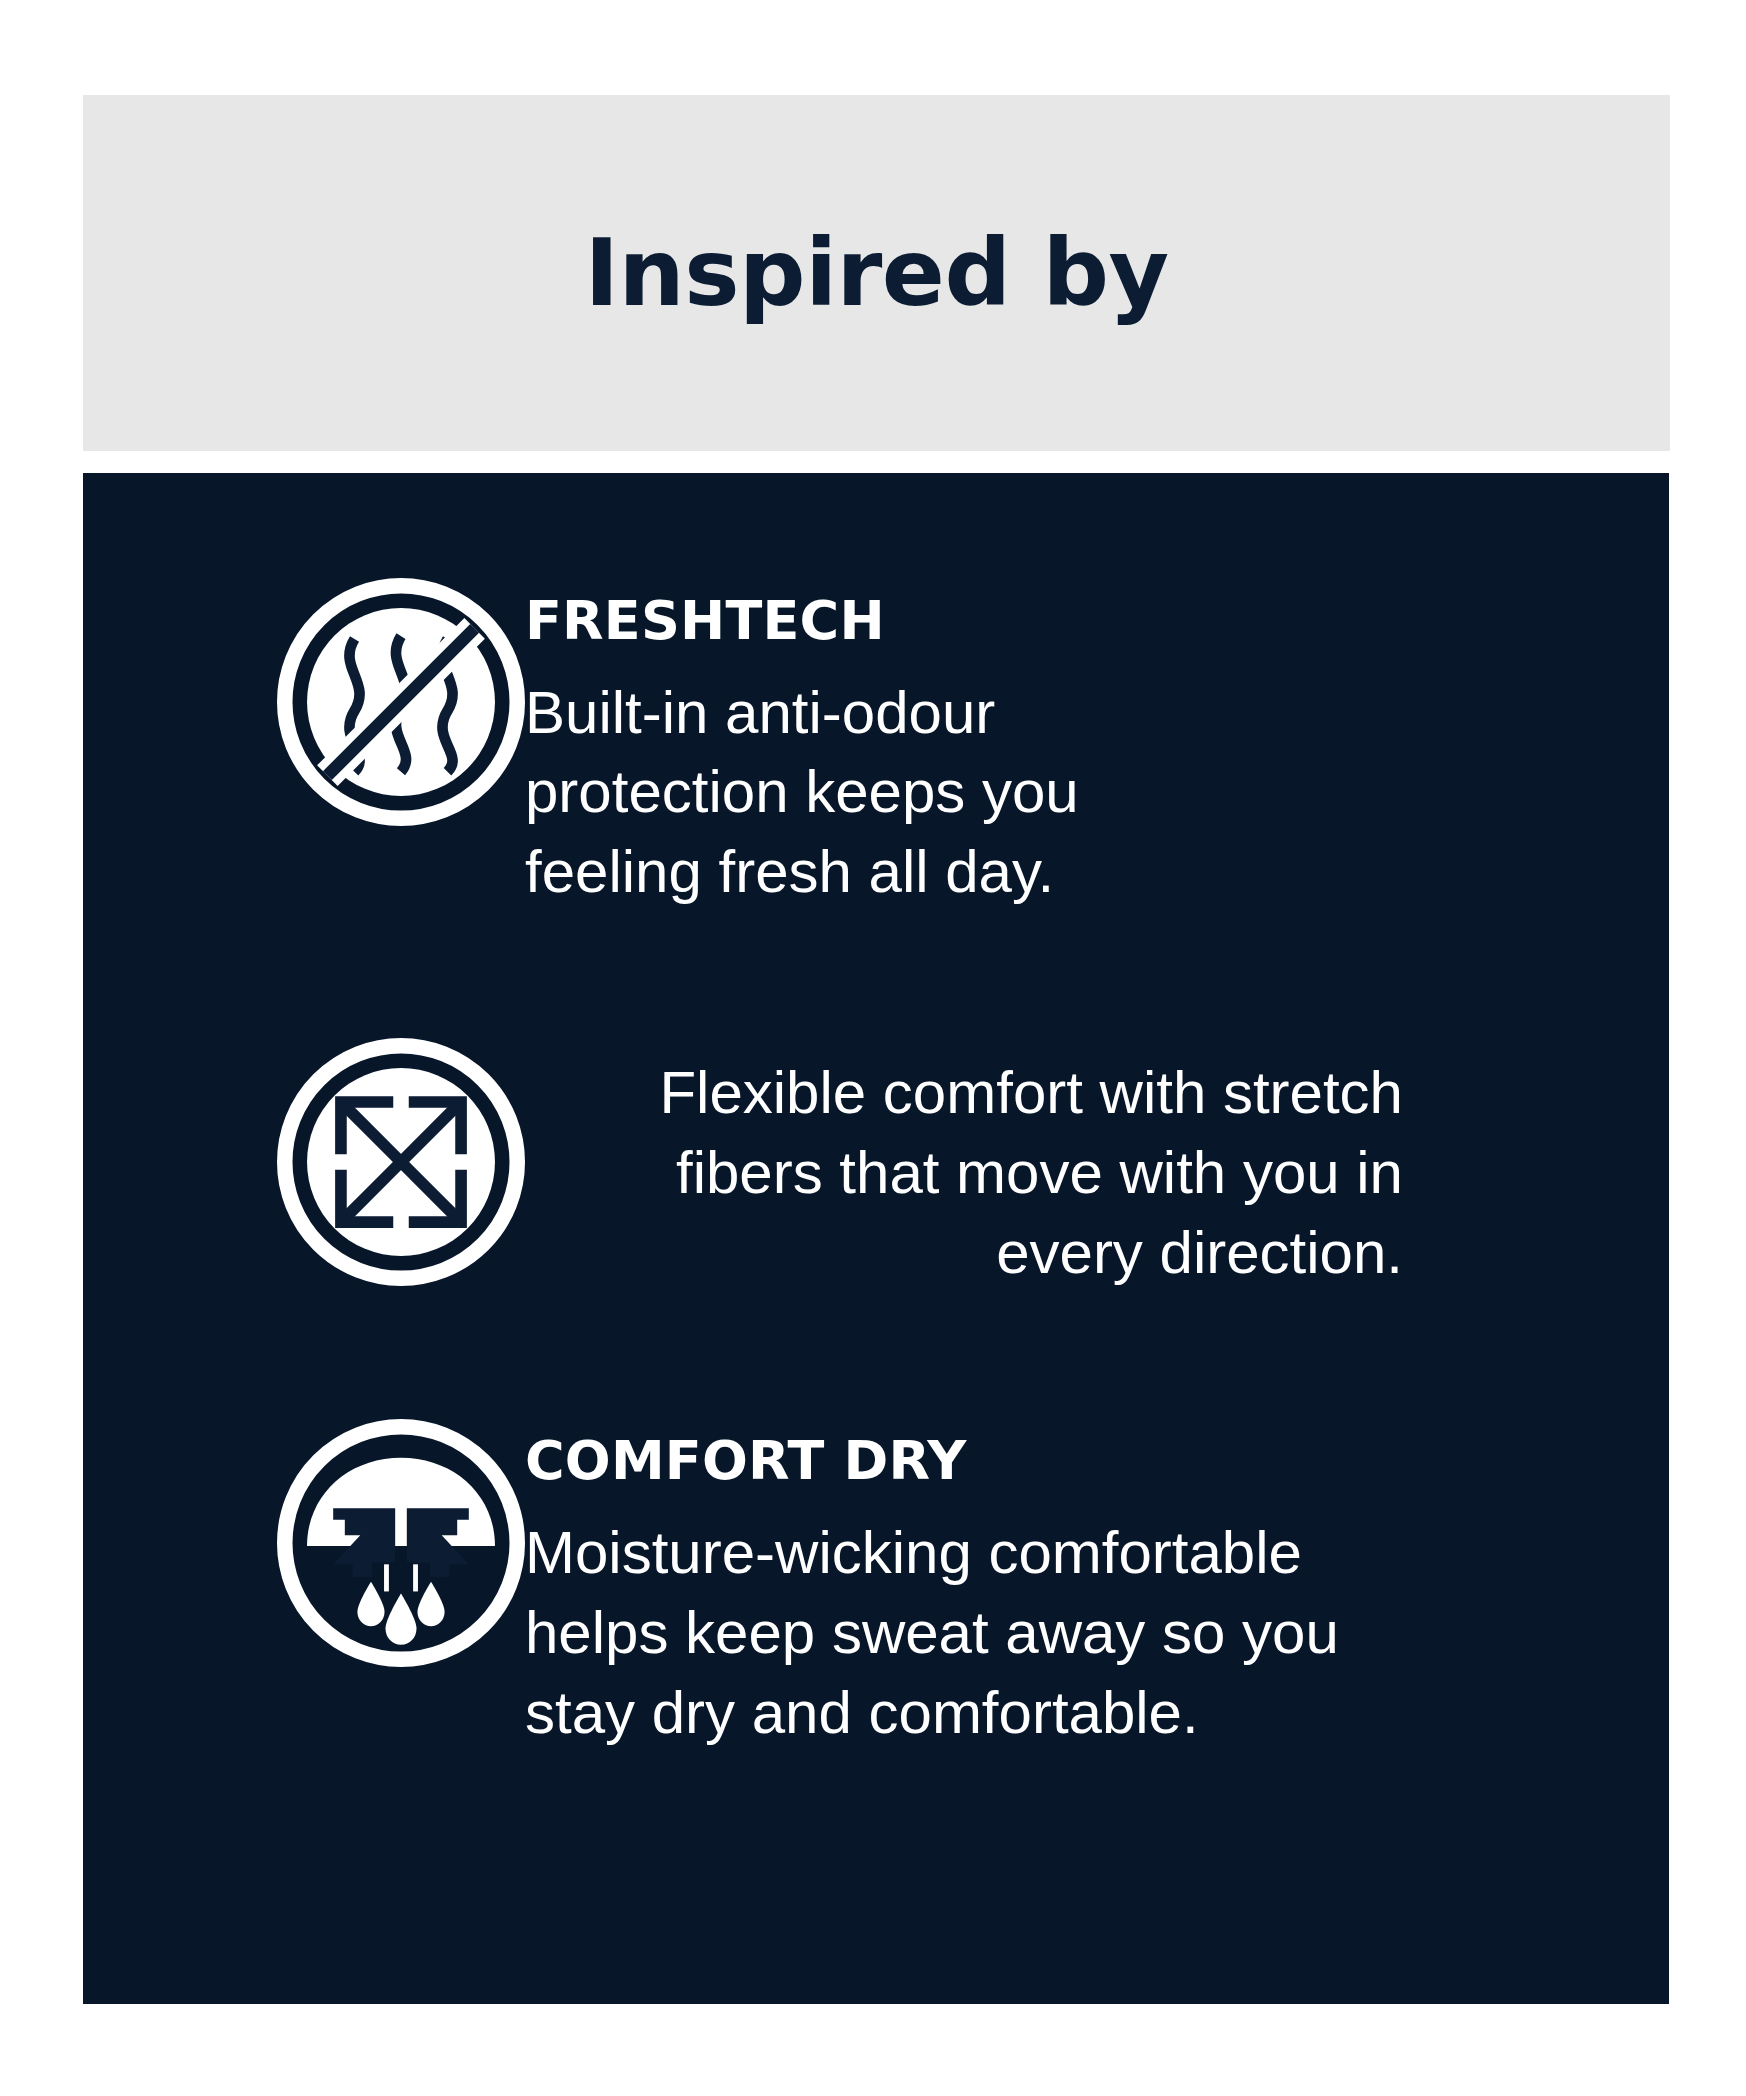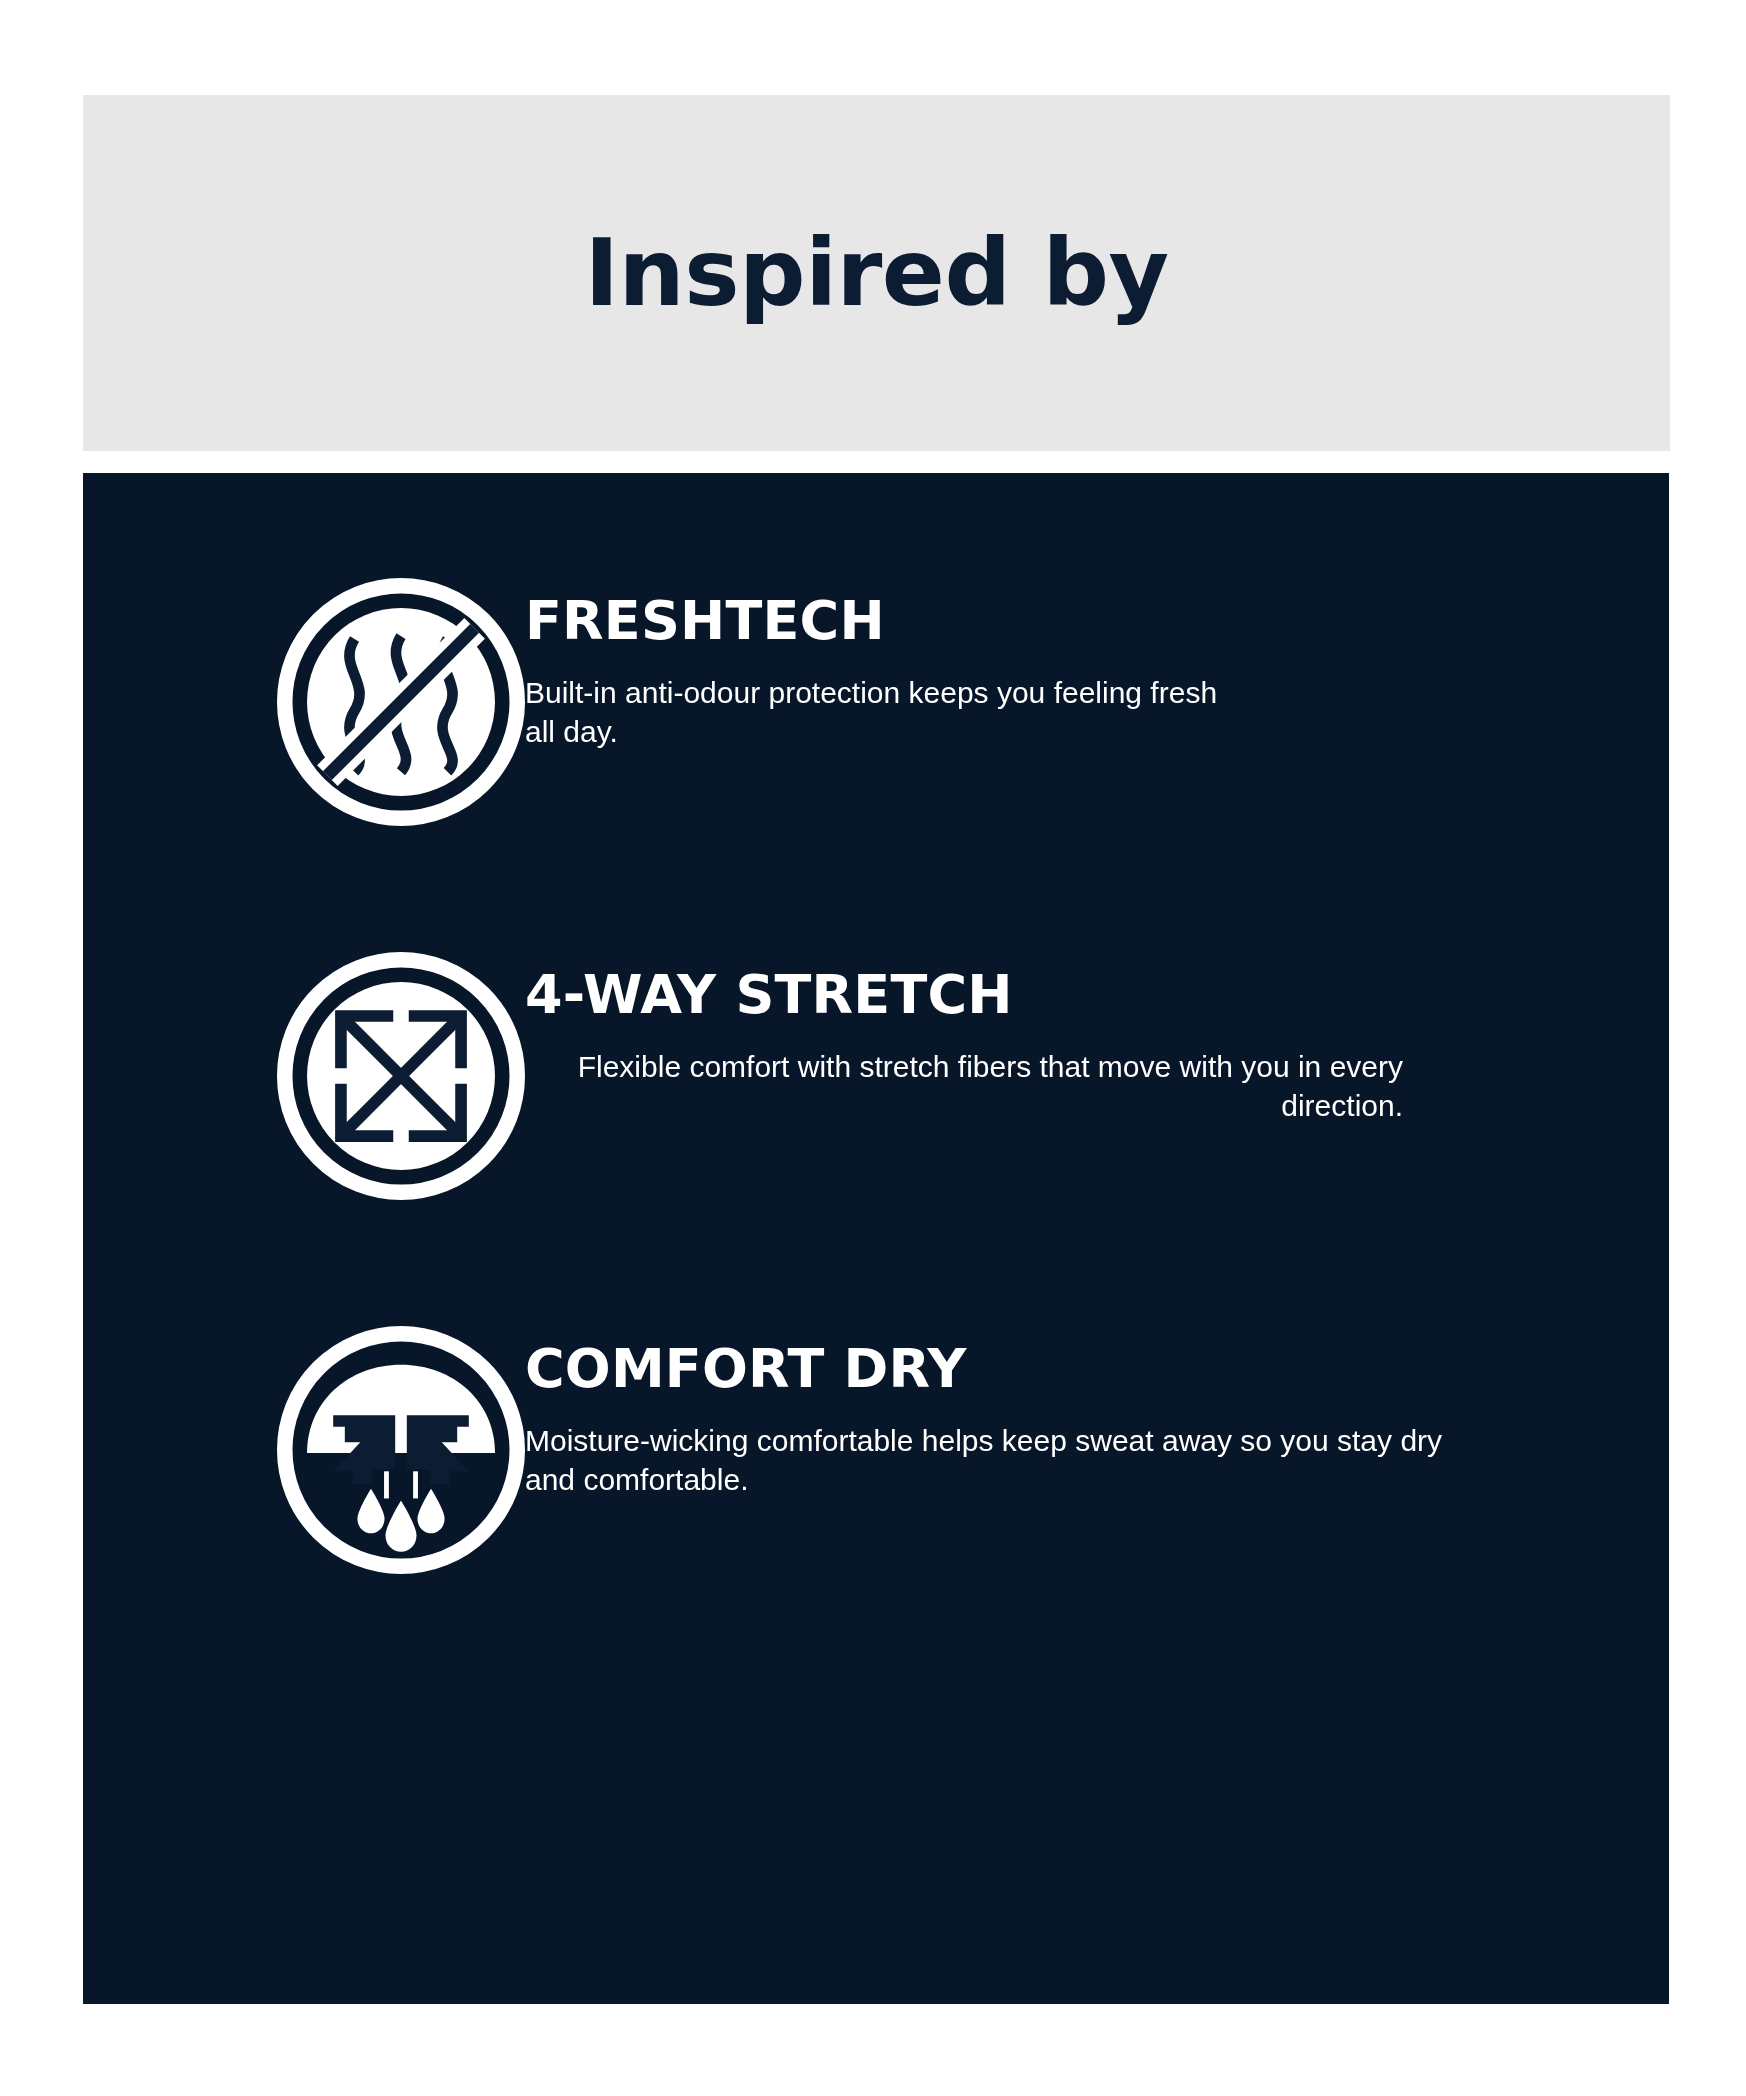--- a/index.html
+++ b/index.html
@@ -102,21 +102,21 @@
     letter-spacing: 0.2px;
     margin: 0 0 25px 0;
     text-transform: uppercase;
     white-space: nowrap;
   }
 
   .feature-body {
     color: #ffffff;
     font-family: "Liberation Sans", sans-serif;
     font-weight: 400;
-    font-size: 30px;
+    font-size: 60px;
     line-height: 1.33;
     margin: 0;
     max-width: 970px;
   }
 
   
   .feature-row[data-row="0"] .feature-body { max-width: 699px; }
   .feature-row[data-row="1"] .feature-body { max-width: 878px; text-align: right; }
   .feature-row[data-row="2"] .feature-body { max-width: 932px; }
 </style>
@@ -171,21 +171,20 @@
               <line x1="128" y1="128" x2="190" y2="190"></line>
 
               <polyline points="66,120 66,66 120,66"></polyline>
               <polyline points="190,120 190,66 136,66"></polyline>
               <polyline points="66,136 66,190 120,190"></polyline>
               <polyline points="190,136 190,190 136,190"></polyline>
             </g>
           </svg>
         </div>
         <div class="feature-text">
-          <h2 class="feature-heading">4-WAY STRETCH</h2>
           <p class="feature-body">Flexible comfort with stretch fibers that move with you in every direction.</p>
         </div>
       </div>
 
       <div class="feature-row" data-row="2">
         <div class="feature-icon">
           <svg viewBox="0 0 256 256" xmlns="http://www.w3.org/2000/svg">
             <circle cx="128" cy="128" r="120" fill="none" stroke="#ffffff" stroke-width="16"></circle>
 
             <path d="M31 131 C31 78 74 40 128 40 C182 40 225 78 225 131 Z" fill="#ffffff"></path>

